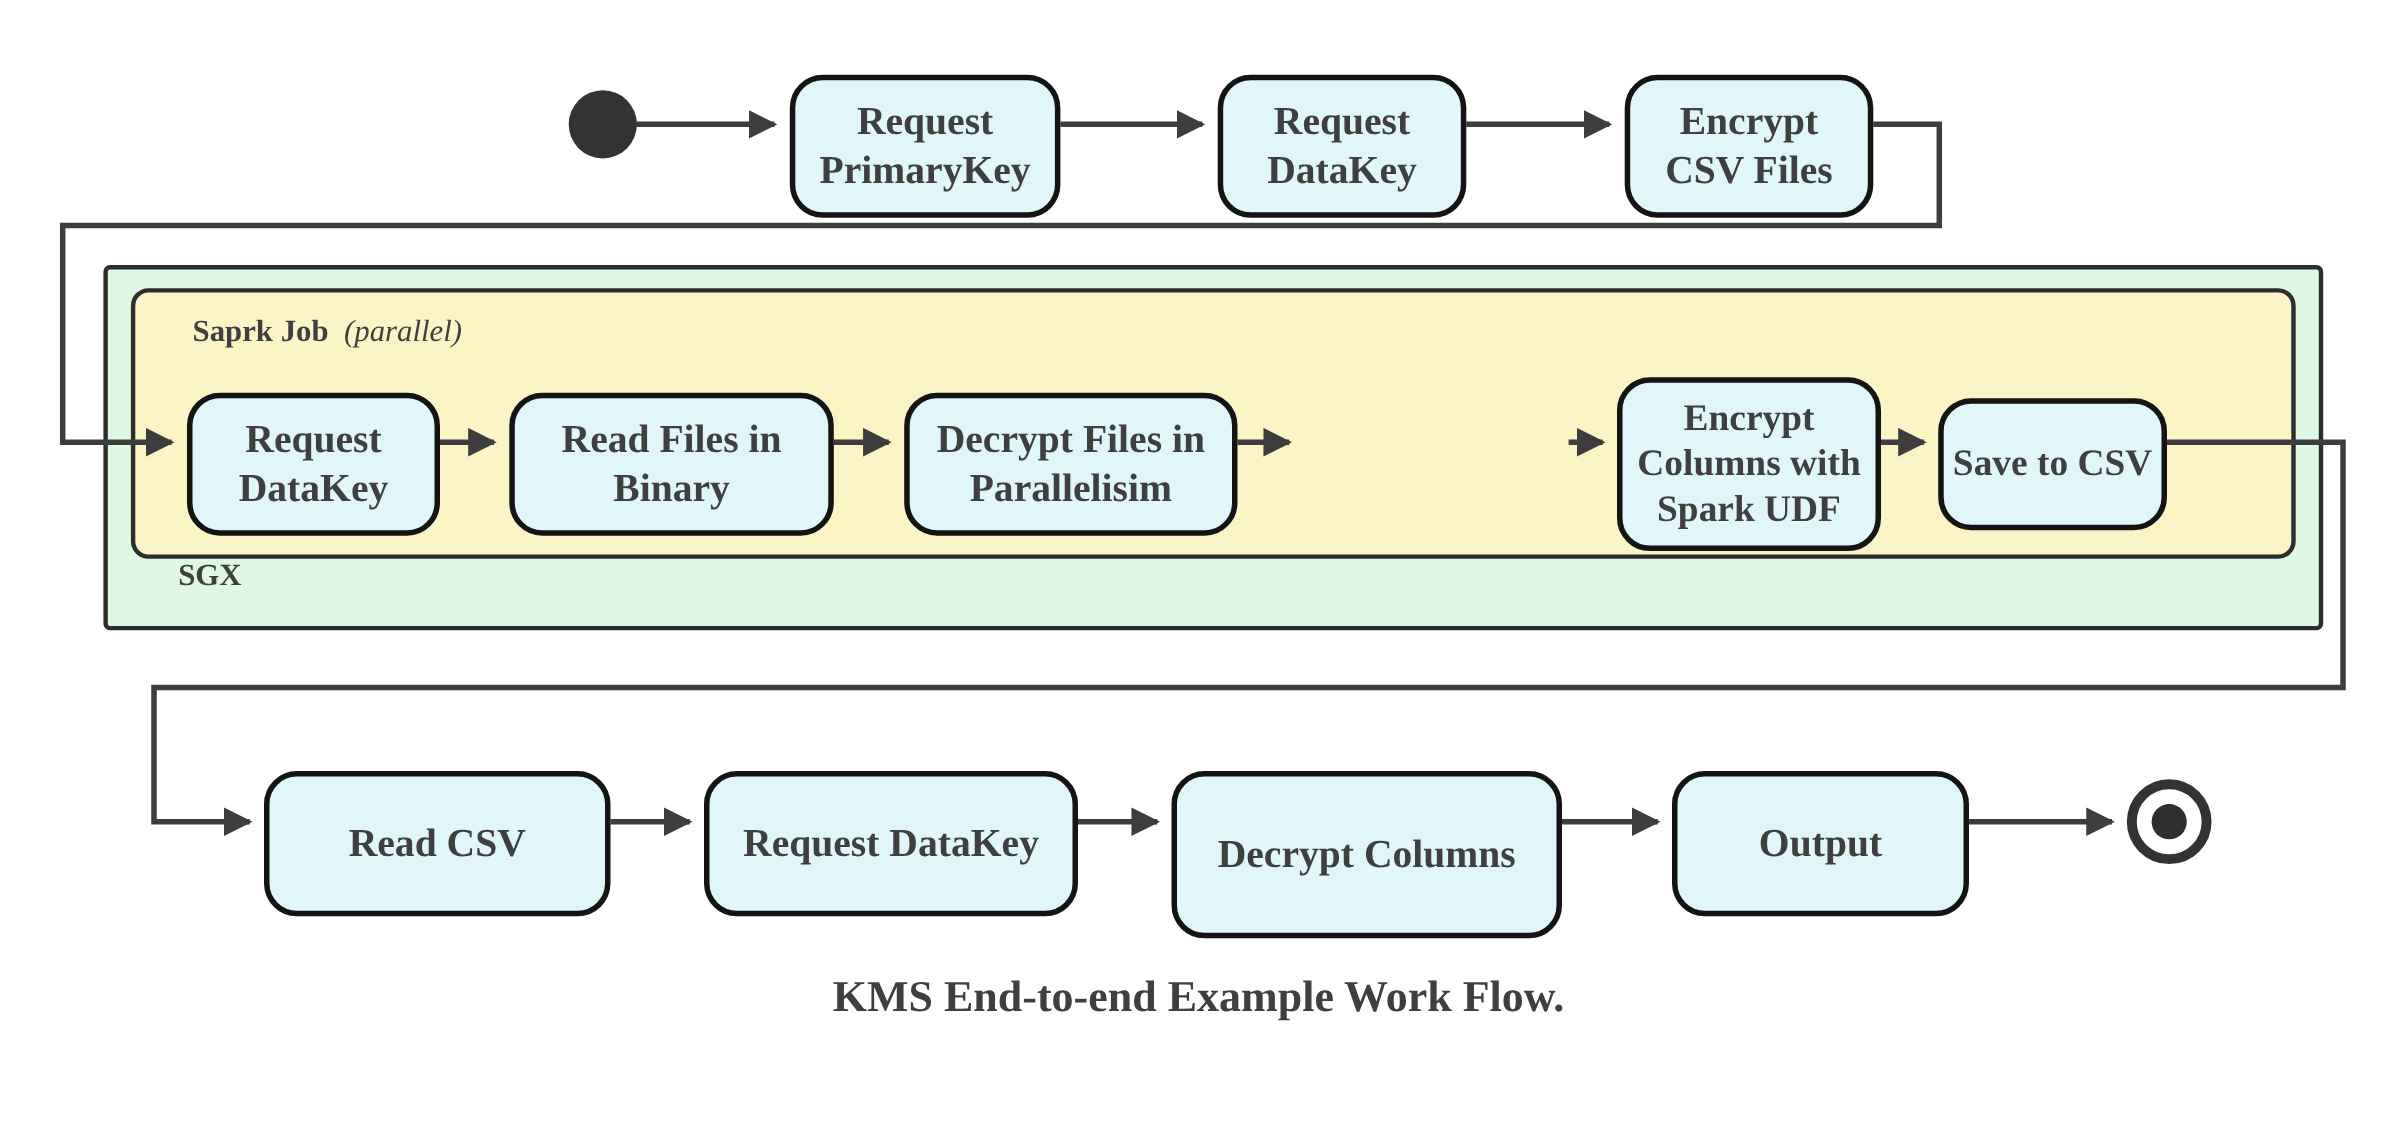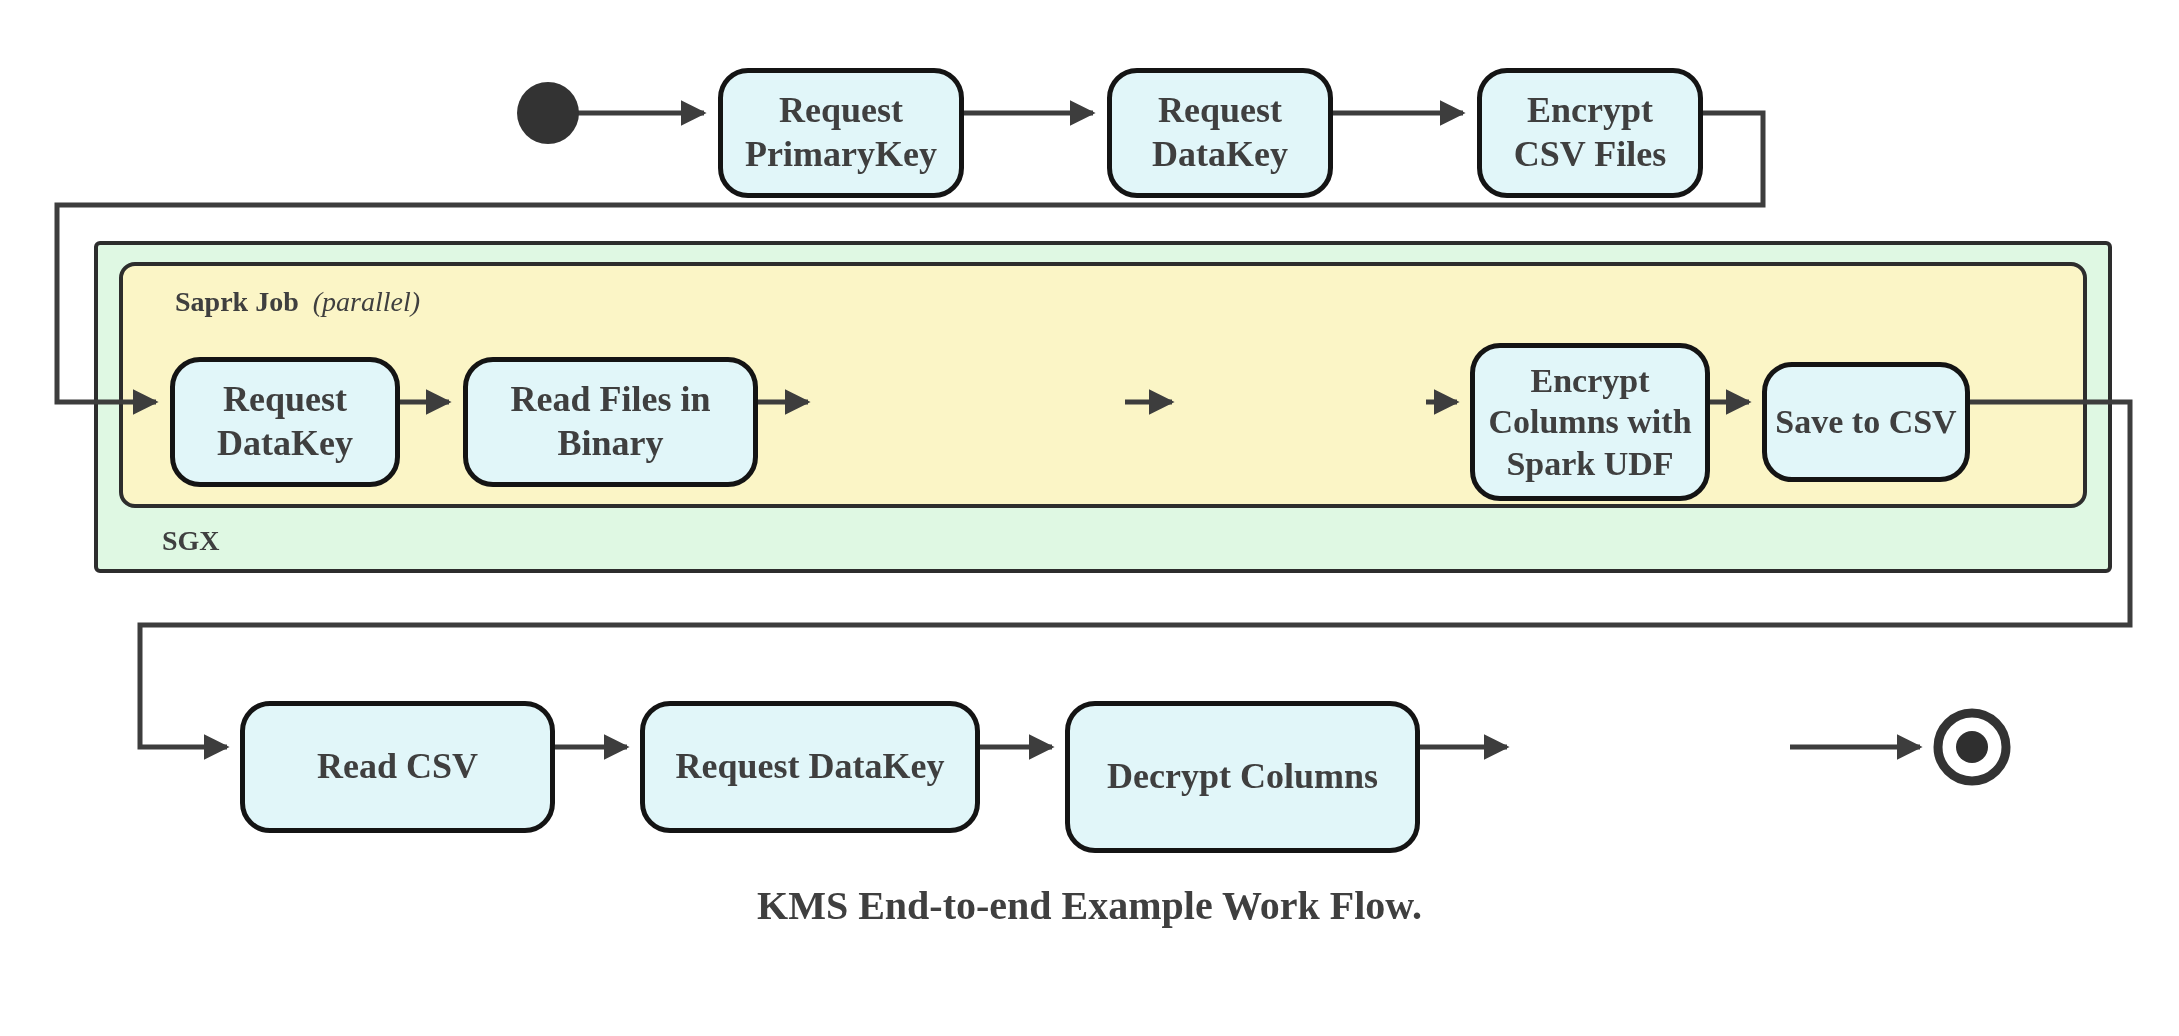--- a/index.html
+++ b/index.html
@@ -31,21 +31,21 @@
   .container-label{
     position:absolute;
     font-size:28px;
     color:var(--text-color, #3f3f3f);
     white-space:nowrap;
     z-index:3;
   }
   .spark-label{ left:52px; top:20px; }
   .spark-label .bold-part{ font-weight:bold; }
   .spark-label .italic-part{ font-style:italic; margin-left:14px; }
-  .sgx-label{ left:64px; top:280px; font-weight:bold; }
+  .sgx-label{ left:64px; top:263px; font-weight:bold; }
   svg.wires{
     position:absolute; left:0; top:0; z-index:4;
   }
   .node{
     position:absolute;
     box-sizing:border-box;
     background:var(--node-fill, #e1f6f9);
     border:5px solid var(--node-border, #141414);
     border-radius:30px;
     display:flex;
@@ -119,24 +119,27 @@
 PrimaryKey</div>
   <div class="node" style="left:1107px;top:48px;width:226px;height:130px">Request
 DataKey</div>
   <div class="node" style="left:1477px;top:48px;width:226px;height:130px">Encrypt
 CSV Files</div>
 
   <div class="node" style="left:170px;top:337px;width:230px;height:130px">Request
 DataKey</div>
   <div class="node" style="left:463px;top:337px;width:295px;height:130px">Read Files in
 Binary</div>
+  <div class="node" style="left:822px;top:337px;width:303px;height:130px">Decrypt Files in
+Parallelisim</div>
   <div class="node" style="left:1470px;top:323px;width:240px;height:158px;font-size:34px">Encrypt
 Columns with
 Spark UDF</div>
   <div class="node" style="left:1762px;top:342px;width:208px;height:120px;font-size:34px">Save to CSV</div>
 
   <div class="node" style="left:240px;top:681px;width:315px;height:132px">Read CSV</div>
   <div class="node" style="left:640px;top:681px;width:340px;height:132px">Request DataKey</div>
   <div class="node" style="left:1065px;top:681px;width:355px;height:152px">Decrypt Columns</div>
+  <div class="node" style="left:1520px;top:681px;width:270px;height:132px">Output</div>
 
   <div class="caption">KMS End-to-end Example Work Flow.</div>
 
 </div>
 
 </body></html>

